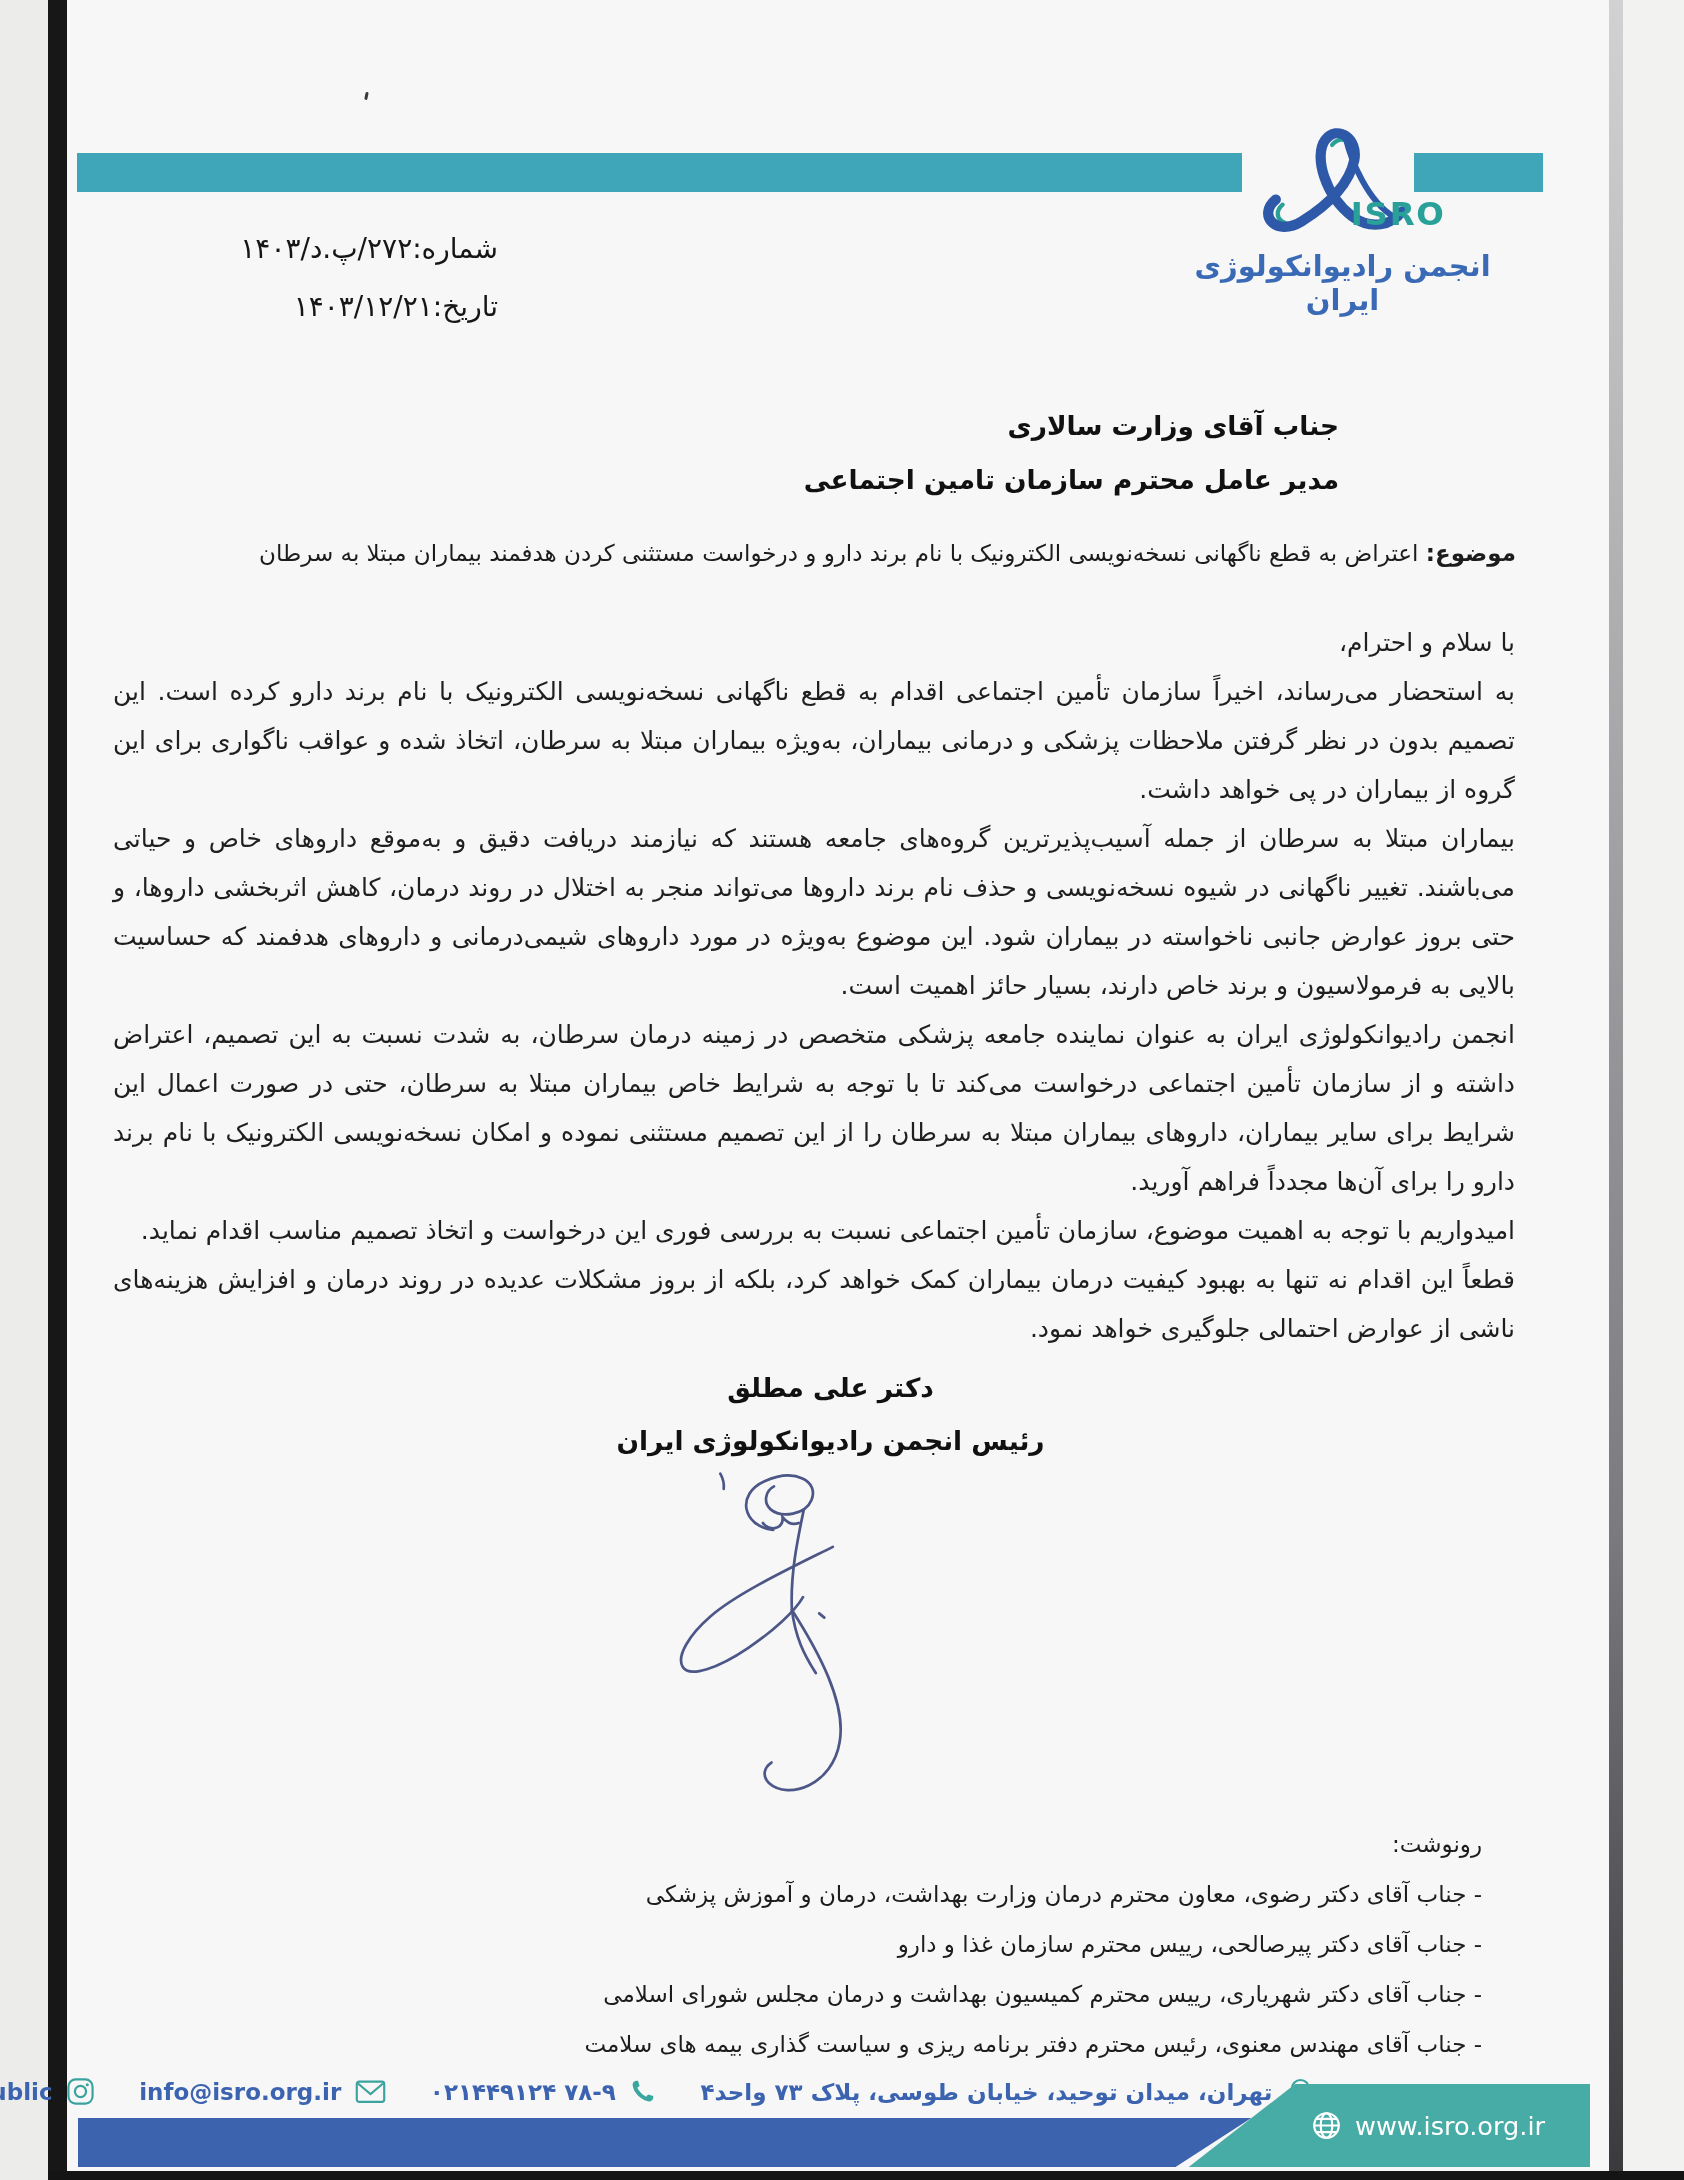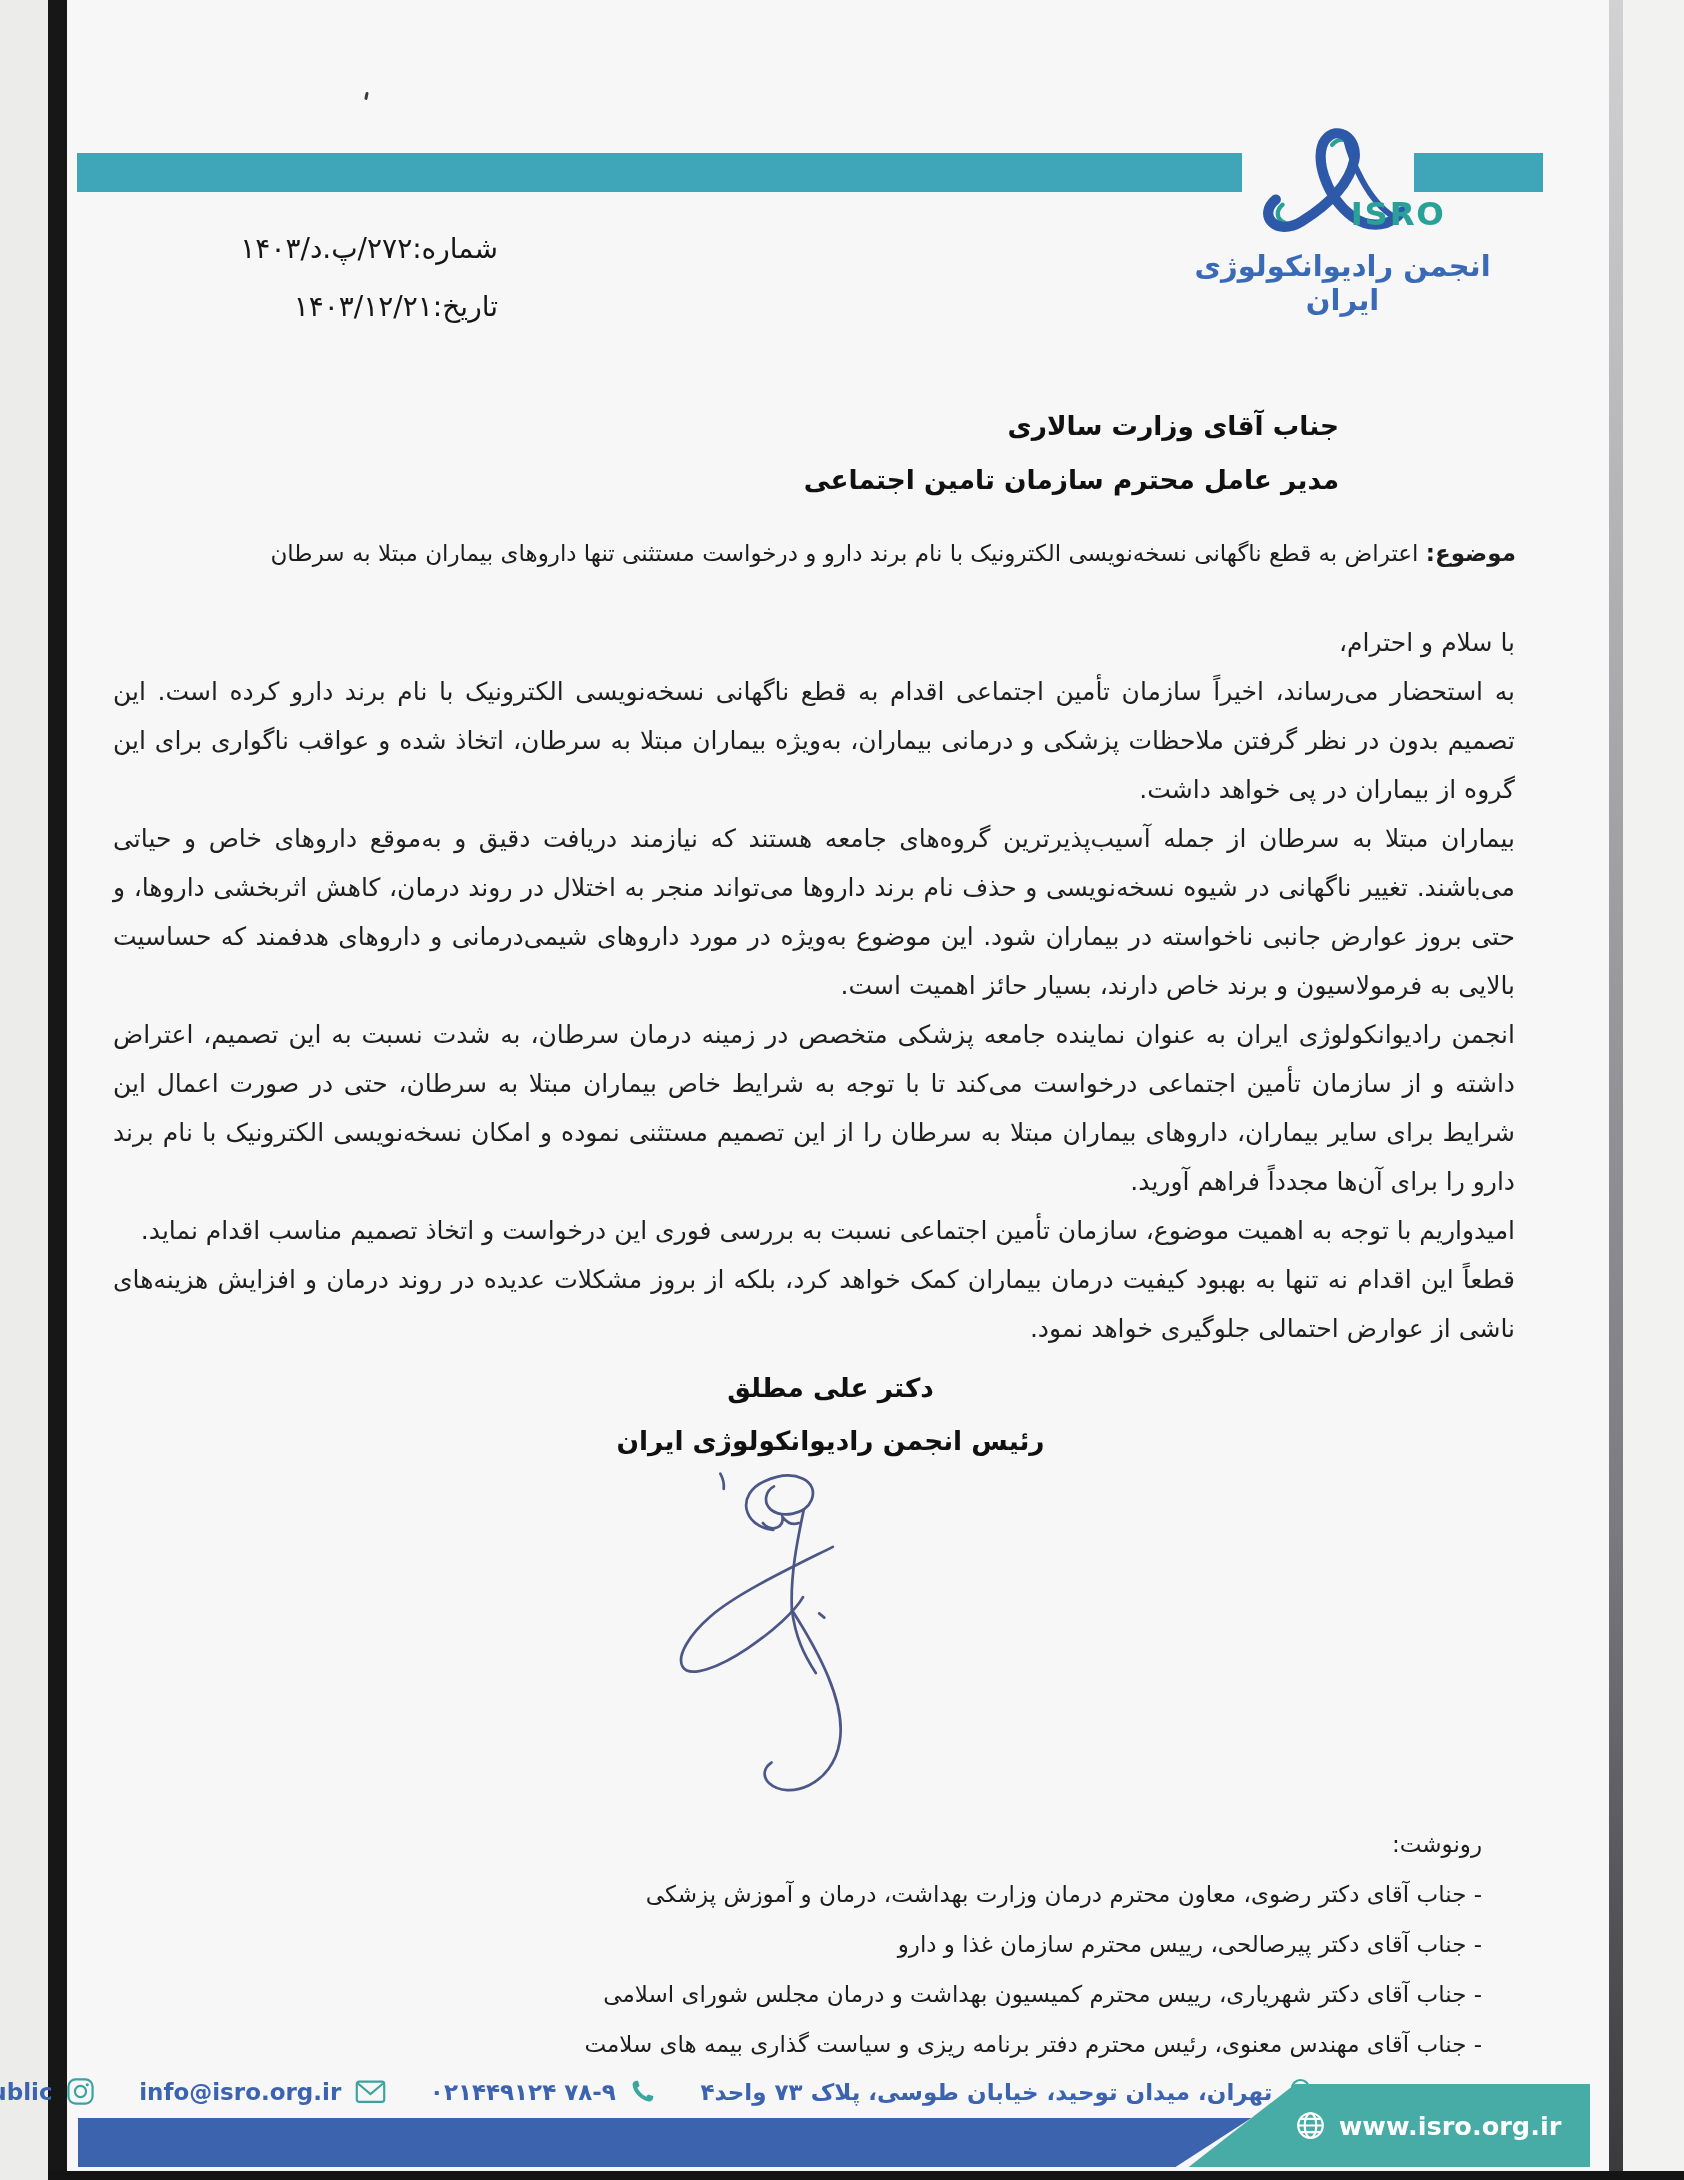--- a/index.html
+++ b/index.html
@@ -51,21 +51,21 @@
   
   .contact-row{position:absolute;right:312px;top:2077px;display:flex;direction:rtl;
     align-items:center;gap:44px;color:#3b63b0;font-size:23px;font-weight:bold;}
   .contact-item{display:flex;direction:rtl;align-items:center;gap:13.6px;white-space:nowrap;}
   .contact-item .ltr{direction:ltr;unicode-bidi:embed;}
   .bluebar{position:absolute;left:78px;top:2118px;width:1184px;height:49px;background:#3c63ad;
     clip-path:polygon(0 0,99.1% 0,92.7% 100%,0 100%);}
   .tealband{position:absolute;left:1164px;top:2084px;width:426px;height:83px;background:#47aba6;
     clip-path:polygon(30.8% 0,100% 0,100% 100%,5.8% 100%);
     display:flex;align-items:center;justify-content:center;padding-left:102px;box-sizing:border-box;}
-  .website{display:flex;align-items:center;gap:13px;color:#fff;font-size:25.6px;font-weight:bold;direction:ltr;}
+  .website{display:flex;align-items:center;gap:13px;color:#fff;font-size:25.6px;font-weight:normal;direction:ltr;}
 </style>
 </head>
 <body>
 
 <div class="page">
 
   <div class="scan-left-outer"></div>
   <div class="scan-left-strip"></div>
   <div class="scan-right"></div>
   <div class="scan-right-outer"></div>
@@ -91,21 +91,21 @@
     <div>شماره:۲۷۲/پ.د/۱۴۰۳</div>
     <div>تاریخ:۱۴۰۳/۱۲/۲۱</div>
   </div>
 
   <div class="recipient">
     <div>جناب آقای وزارت سالاری</div>
     <div>مدیر عامل محترم سازمان تامین اجتماعی</div>
   </div>
 
   <div class="subject">
-    <b>موضوع:</b><span> اعتراض به قطع ناگهانی نسخه‌نویسی الکترونیک با نام برند دارو و درخواست مستثنی تنها داروهای بیماران مبتلا به سرطان</span>
+    <b>موضوع:</b><span> اعتراض به قطع ناگهانی نسخه‌نویسی الکترونیک با نام برند دارو و درخواست مستثنی کردن هدفمند بیماران مبتلا به سرطان</span>
   </div>
 
   <div class="body-text">
     <p class="greeting">با سلام و احترام،</p>
     <p>به استحضار می‌رساند، اخیراً سازمان تأمین اجتماعی اقدام به قطع ناگهانی نسخه‌نویسی الکترونیک با نام برند دارو کرده است. این تصمیم بدون در نظر گرفتن ملاحظات پزشکی و درمانی بیماران، به‌ویژه بیماران مبتلا به سرطان، اتخاذ شده و عواقب ناگواری برای این گروه از بیماران در پی خواهد داشت.</p>
     <p>بیماران مبتلا به سرطان از جمله آسیب‌پذیرترین گروه‌های جامعه هستند که نیازمند دریافت دقیق و به‌موقع داروهای خاص و حیاتی می‌باشند. تغییر ناگهانی در شیوه نسخه‌نویسی و حذف نام برند داروها می‌تواند منجر به اختلال در روند درمان، کاهش اثربخشی داروها، و حتی بروز عوارض جانبی ناخواسته در بیماران شود. این موضوع به‌ویژه در مورد داروهای شیمی‌درمانی و داروهای هدفمند که حساسیت بالایی به فرمولاسیون و برند خاص دارند، بسیار حائز اهمیت است.</p>
     <p>انجمن رادیوانکولوژی ایران به عنوان نماینده جامعه پزشکی متخصص در زمینه درمان سرطان، به شدت نسبت به این تصمیم، اعتراض داشته و از سازمان تأمین اجتماعی درخواست می‌کند تا با توجه به شرایط خاص بیماران مبتلا به سرطان، حتی در صورت اعمال این شرایط برای سایر بیماران، داروهای بیماران مبتلا به سرطان را از این تصمیم مستثنی نموده و امکان نسخه‌نویسی الکترونیک با نام برند دارو را برای آن‌ها مجدداً فراهم آورید.</p>
     <p>امیدواریم با توجه به اهمیت موضوع، سازمان تأمین اجتماعی نسبت به بررسی فوری این درخواست و اتخاذ تصمیم مناسب اقدام نماید.</p>
     <p>قطعاً این اقدام نه تنها به بهبود کیفیت درمان بیماران کمک خواهد کرد، بلکه از بروز مشکلات عدیده در روند درمان و افزایش هزینه‌های ناشی از عوارض احتمالی جلوگیری خواهد نمود.</p>
   </div>

